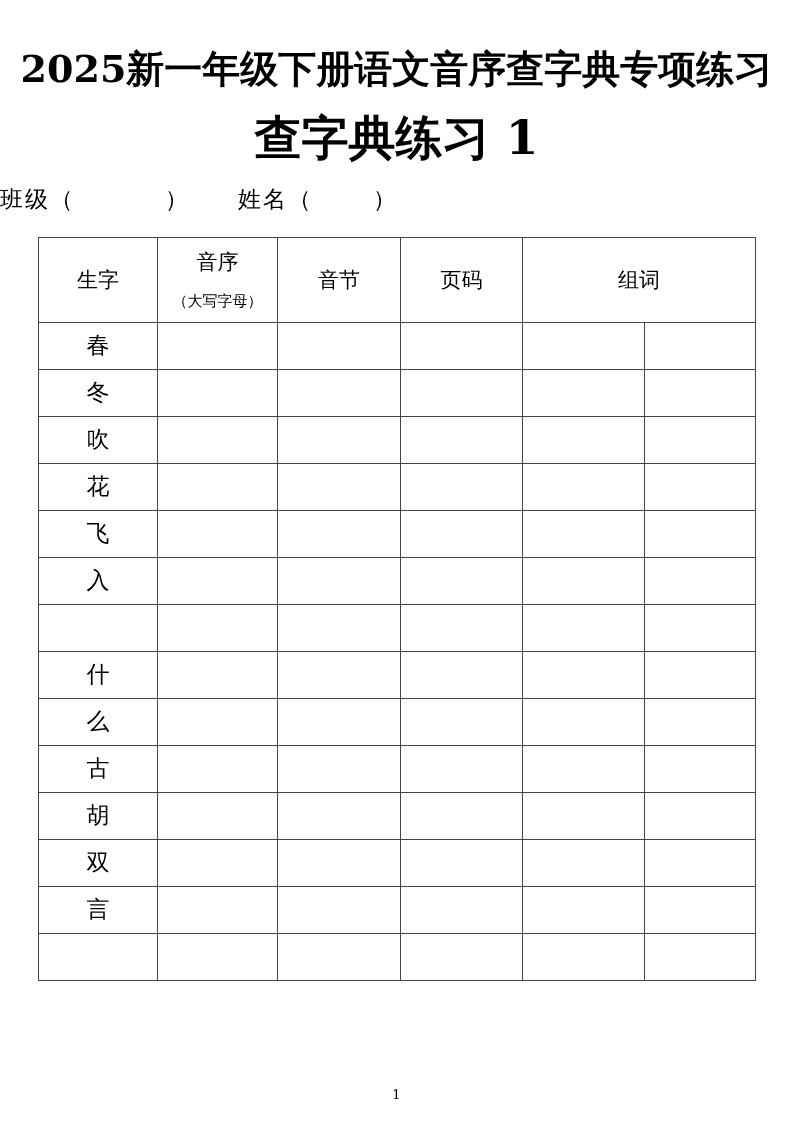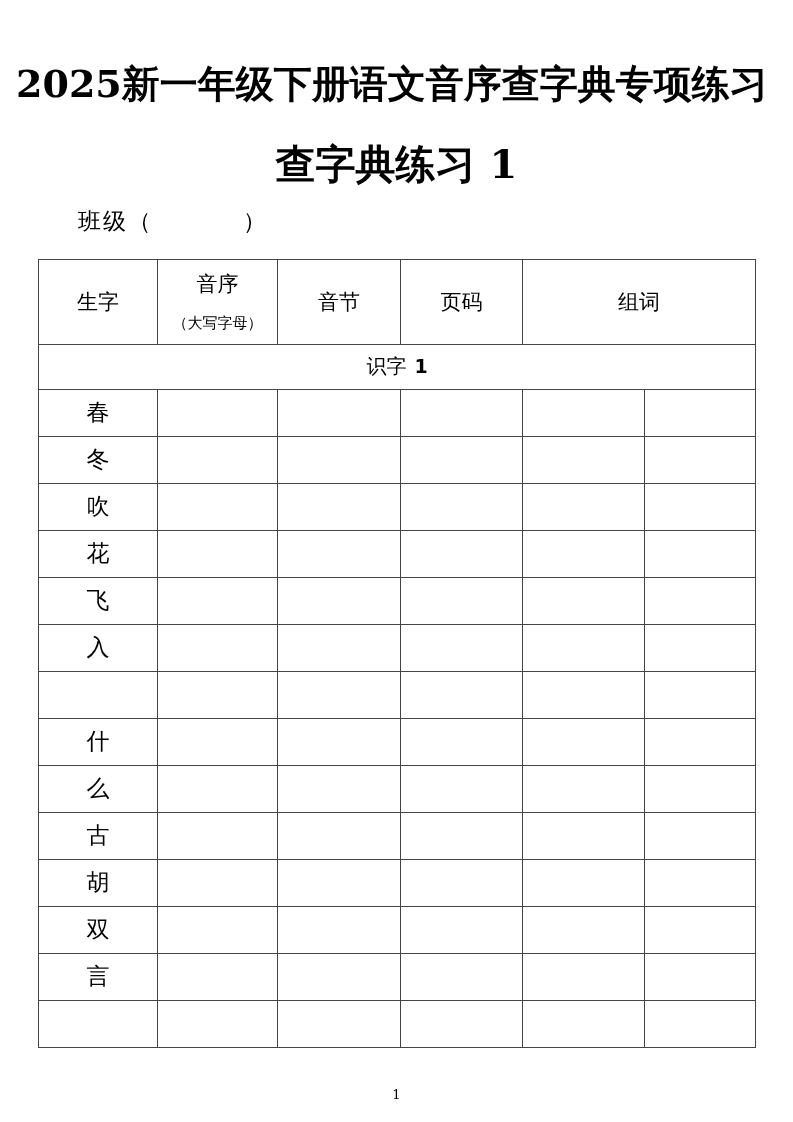--- a/index.html
+++ b/index.html
@@ -6,39 +6,39 @@
   .page {
     position: relative;
     width: 793px;
     height: 1122px;
     background: #ffffff;
     color: #000000;
     font-family: "DejaVu Serif", "Liberation Serif", serif;
     overflow: hidden;
   }
   .title {
-    margin: 16px;
+    margin: 1px;
     padding-top: 44px;
+    text-align: center;
     font-size: 38px;
     font-weight: 700;
     line-height: 1.25;
     letter-spacing: 0px;
     white-space: nowrap;
   }
   .subtitle {
     margin: 0;
     padding-top: 16px;
     text-align: center;
-    font-size: 40px;
+    font-size: 47px;
     font-weight: 700;
     line-height: 1.2;
   }
   .info-line {
     margin-top: 18px;
-    padding-left: 78px;
     font-size: 23px;
     letter-spacing: 2px;
     display: flex;
     align-items: center;
   }
   .info-field { white-space: nowrap; }
   .info-field .blank { display: inline-block; height: 1px; }
   .blank-0 { width: 90px; }
   .blank-1 { width: 60px; }
   .blank-2 { width: 72px; }
@@ -82,20 +82,21 @@
 </head>
 <body>
 
 <div class="page">
 
   <h1 class="title">2025新一年级下册语文音序查字典专项练习</h1>
   <h2 class="subtitle">查字典练习 1</h2>
 
   <div class="info-line">
     <span class="info-field"><span>班级</span><span>（</span><span class="blank blank-0"></span><span>）</span></span>
+    <span class="info-field gap-1"><span>姓名</span><span>（</span><span class="blank blank-1"></span><span>）</span></span>
   </div>
 
   <table class="worksheet">
     <colgroup>
       <col style="width:119px">
         <col style="width:120px">
         <col style="width:123px">
         <col style="width:122px">
         <col style="width:122px">
         <col style="width:111px">
@@ -106,23 +107,20 @@
         <th>
           <div>音序</div>
           <div class="header-sub">（大写字母）</div>
         </th>
         <th>音节</th>
         <th>页码</th>
         <th colspan="2">组词</th>
       </tr>
     </thead>
     <tbody>
-      <tr class="section-row">
-        <td colspan="6"><span>识字</span><span class="section-num">1</span></td>
-      </tr>
       <tr class="char-row">
         <td class="char-cell">春</td>
         <td></td>
         <td></td>
         <td></td>
         <td></td>
         <td></td>
       </tr>
       <tr class="char-row">
         <td class="char-cell">冬</td>

